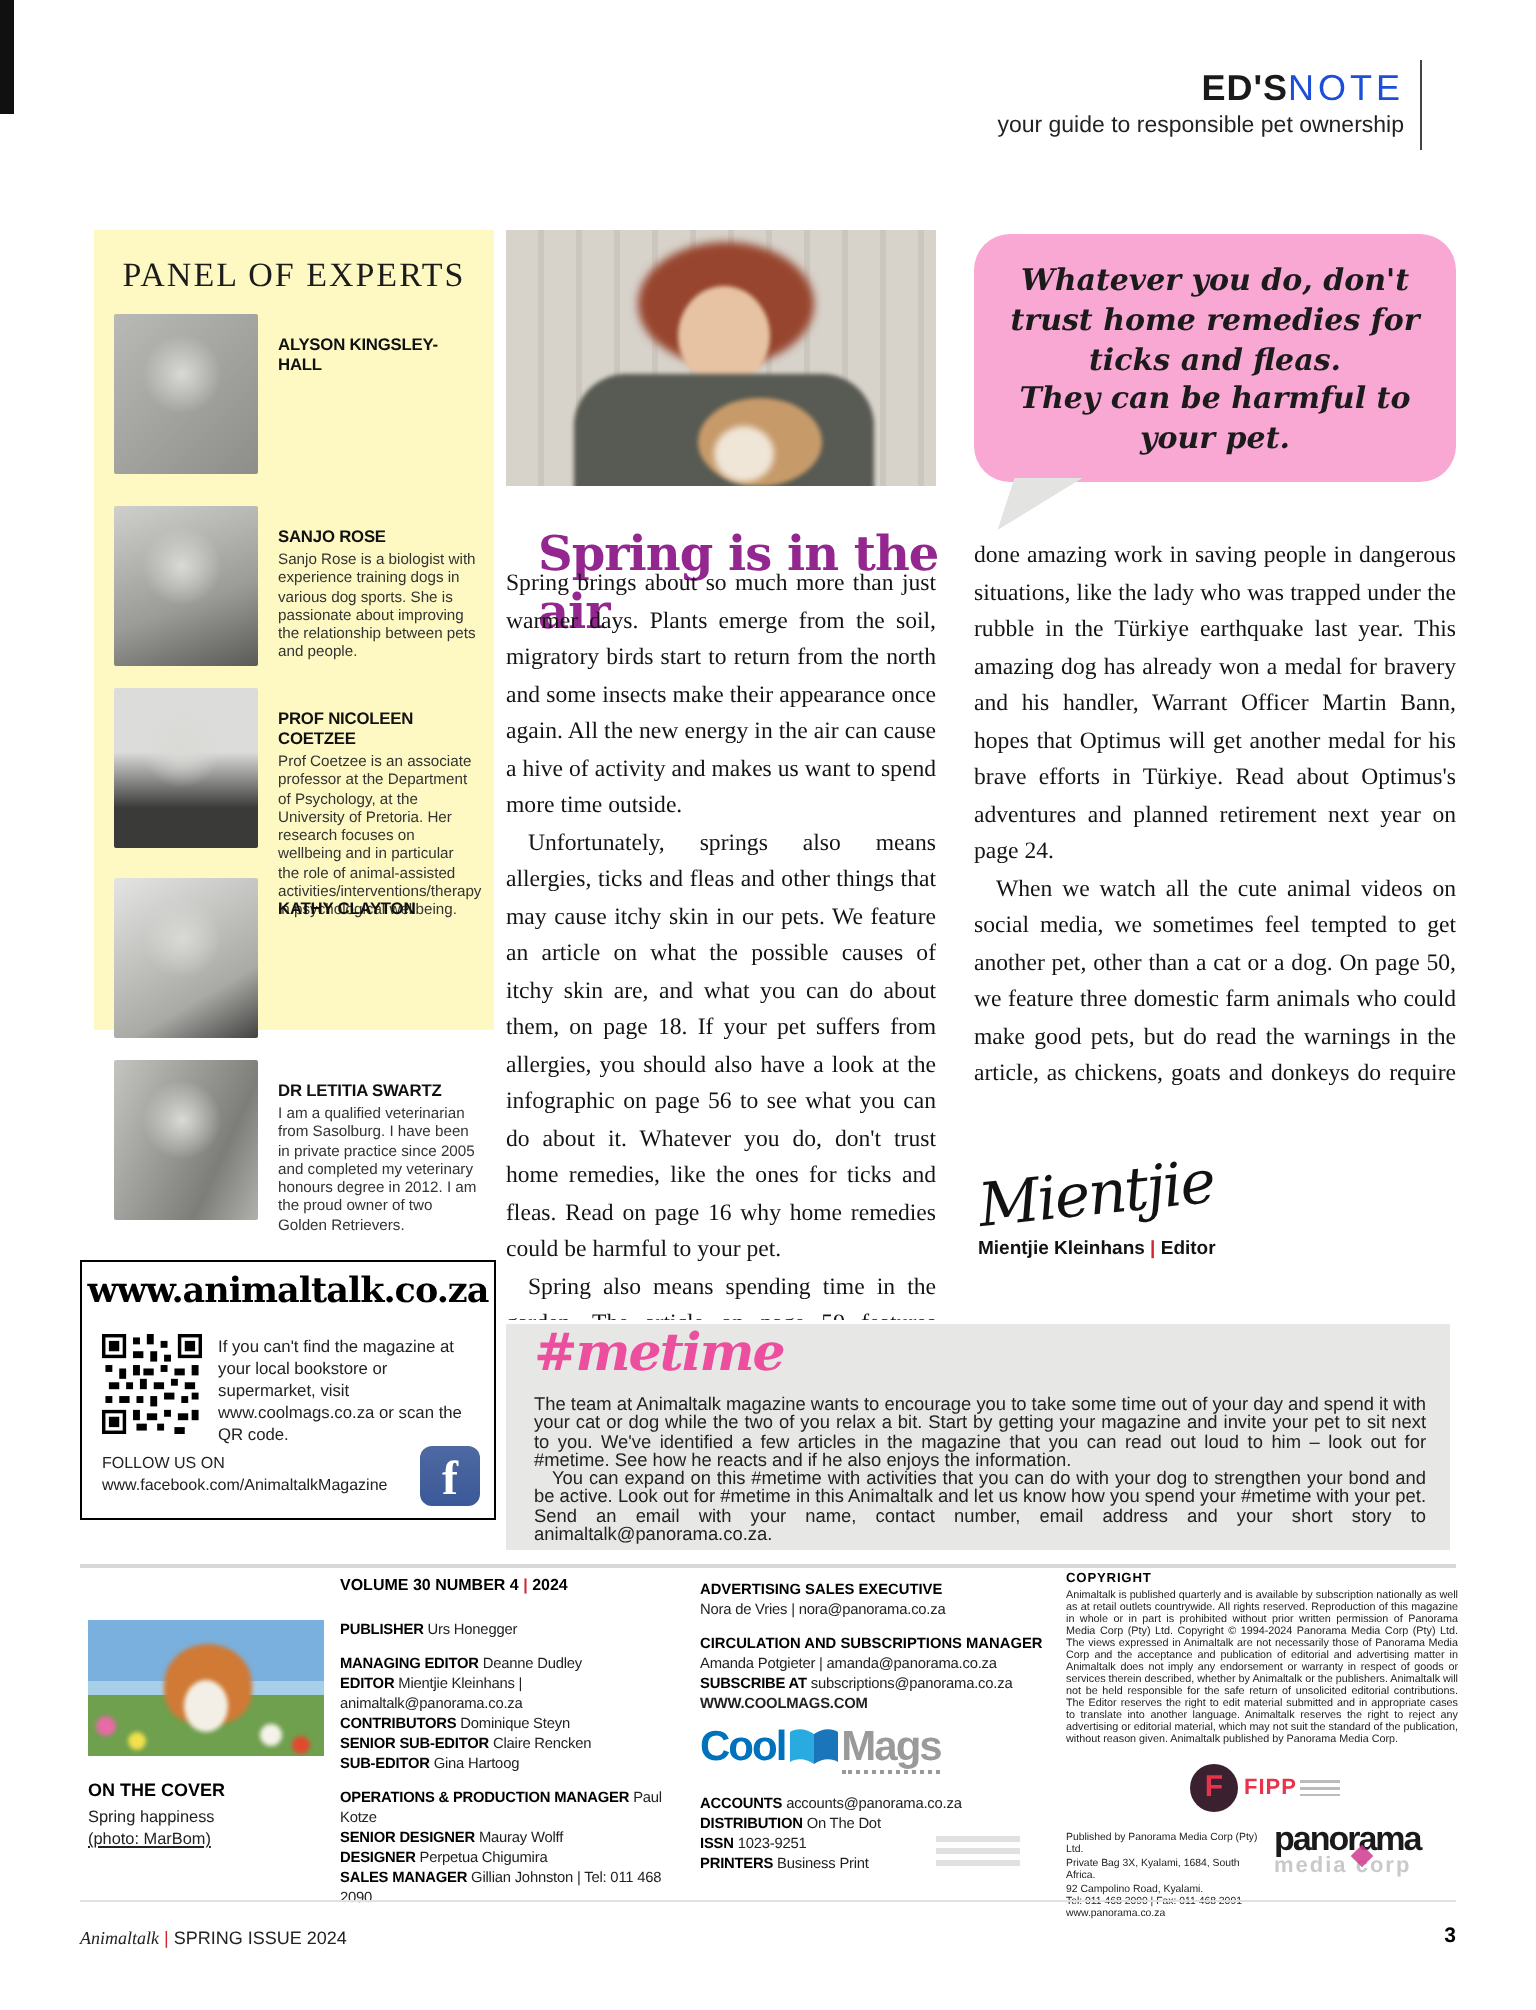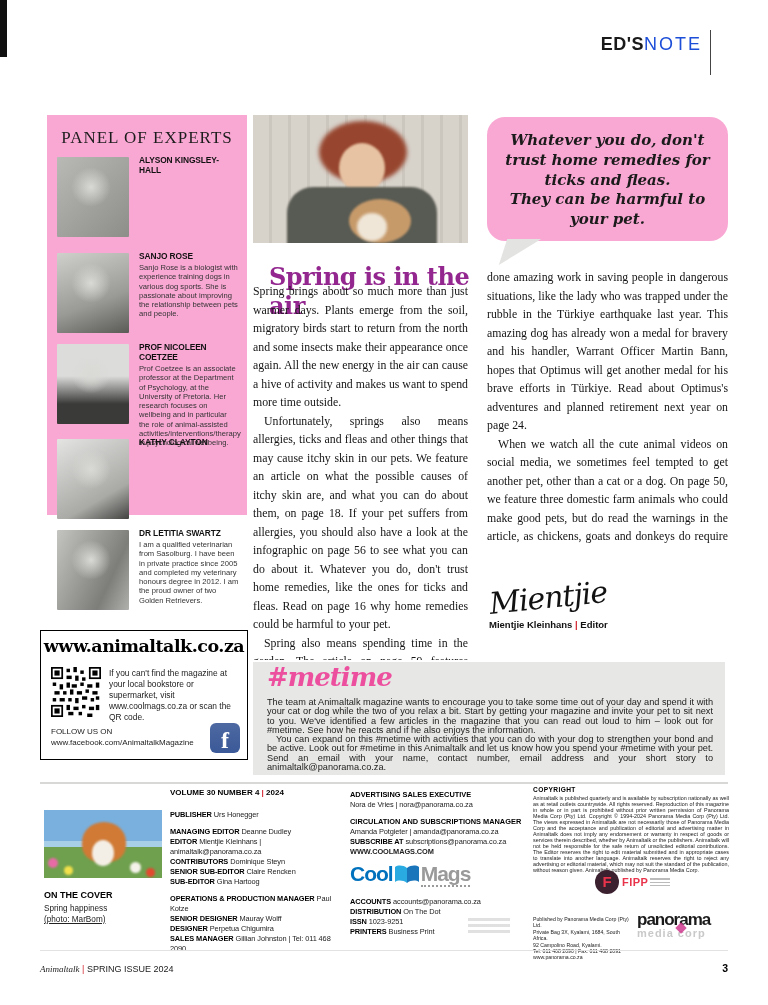--- a/index.html
+++ b/index.html
@@ -13,26 +13,26 @@
   .corner{left:0;top:0;width:7px;height:57px;background:#101010;}
 
   
   .ed-title{left:420;top:34px;width:282px;text-align:right;font-size:18px;letter-spacing:.5px;left:420px;}
   .ed-bold{font-weight:bold;color:#1a1a1a;}
   .ed-light{font-weight:300;color:#1d4ed8;letter-spacing:2px;}
   .ed-tag{left:340px;top:57px;width:362px;text-align:right;font-size:11.5px;color:#222;}
   .vrule{left:710px;top:30px;width:1px;height:45px;background:#444;}
 
   
-  .panel{left:47px;top:115px;width:200px;height:400px;background:#f9a8d4;}
+  .panel{left:47px;top:115px;width:200px;height:400px;background:#fef9c3;}
   .panel-title{position:absolute;left:0;top:13px;width:100%;text-align:center;
     font-family:"Liberation Serif",serif;font-size:17px;letter-spacing:1px;color:#1c1c1c;}
   .expert{position:absolute;left:10px;width:182px;}
   .ex-photo{position:absolute;left:0;top:2px;width:72px;height:80px;border-radius:1px;overflow:hidden;}
-  .ex-info{position:absolute;left:82px;top:0;width:100px;}
+  .ex-info{position:absolute;left:82px;top:12px;width:100px;}
   .ex-name{font-size:8.4px;font-weight:bold;color:#111;margin:0 0 2px 0;letter-spacing:-.1px;}
   .ex-bio{font-size:7.6px;line-height:1.22;color:#333;margin:0;}
   .ep{background:linear-gradient(135deg,#b9b9b6,#8d8d8a);}
   .ep:after{content:"";position:absolute;left:20%;top:12%;width:55%;height:50%;border-radius:50%;
     background:radial-gradient(circle,#d9d9d6 0%,rgba(217,217,214,0) 70%);}
   .ep2{background:linear-gradient(160deg,#cfcfcc,#9a9a97 60%,#5a5a57);}
   .ep3{background:linear-gradient(#dcdcda 40%,#3a3a38 75%);}
   .ep4{background:linear-gradient(150deg,#e4e4e2,#a9a9a6 70%,#424240);}
   .ep5{background:linear-gradient(115deg,#c4c4c1,#7d7d7a 70%,#b0b0ad);}
 
@@ -121,21 +121,21 @@
   .coolmags{position:absolute;left:0px;top:72px;width:150px;height:30px;}
   .cm-cool{font-size:21px;font-weight:bold;color:#0071bc;font-family:"Liberation Sans",sans-serif;letter-spacing:-1px;}
   .cm-mags{font-size:21px;font-weight:bold;color:#9a9a9a;letter-spacing:-1px;border-bottom:2px dotted #9a9a9a;}
   .cm-book{display:inline-block;vertical-align:-4px;margin:0 1px;}
   .sales-bottom{position:absolute;left:0;top:107px;width:176px;}
   .printer-logo{position:absolute;left:118px;top:128px;width:42px;height:16px;
     background:repeating-linear-gradient(#d9d9d9 0 3px,#fff 3px 6px);opacity:.8;}
   .copycol{left:533px;top:786px;width:196px;}
   .c-head{font-size:6.6px;font-weight:bold;letter-spacing:.4px;color:#000;}
   .c-text{font-size:5.4px;line-height:6px;color:#222;margin-top:2px;}
-  .fipp{position:absolute;left:62px;top:84px;height:26px;}
+  .fipp{position:absolute;left:62px;top:96px;height:26px;}
   .fipp-circle{display:inline-block;width:24px;height:24px;border-radius:50%;background:#3b2030;
     color:#e8334a;font-weight:bold;font-size:15px;text-align:center;line-height:24px;vertical-align:middle;}
   .fipp-text{display:inline-block;margin-left:3px;color:#e8334a;font-weight:bold;font-size:11px;vertical-align:middle;letter-spacing:.5px;}
   .fipp-lines{display:inline-block;width:20px;height:8px;margin-left:2px;vertical-align:middle;
     background:repeating-linear-gradient(#bbb 0 1.5px,#fff 1.5px 3.5px);}
   .published{position:absolute;left:0;top:130px;width:96px;font-size:5.2px;line-height:6.4px;
     color:#222;white-space:pre-line;}
   .pan-logo{position:absolute;left:104px;top:126px;width:92px;height:34px;background:#fff;}
   .pan-name{font-family:"Liberation Sans",sans-serif;font-weight:bold;font-size:17px;
     letter-spacing:-1px;color:#1a1a1a;line-height:16px;}
@@ -151,20 +151,21 @@
 </head>
 <body>
 
 <div class="page">
 
   <div class="abs corner"></div>
 
   <div class="abs ed-title">
     <span class="ed-bold">ED'S</span><span class="ed-light">NOTE</span>
   </div>
+  <div class="abs ed-tag">your guide to responsible pet ownership</div>
   <div class="abs vrule"></div>
 
   <div class="abs panel">
     <div class="panel-title">PANEL OF EXPERTS</div>
 
     <div class="expert" style="top:40px;">
       <div class="ex-photo ep"></div>
       <div class="ex-info">
         <p class="ex-name">ALYSON KINGSLEY-HALL</p>
       </div>

